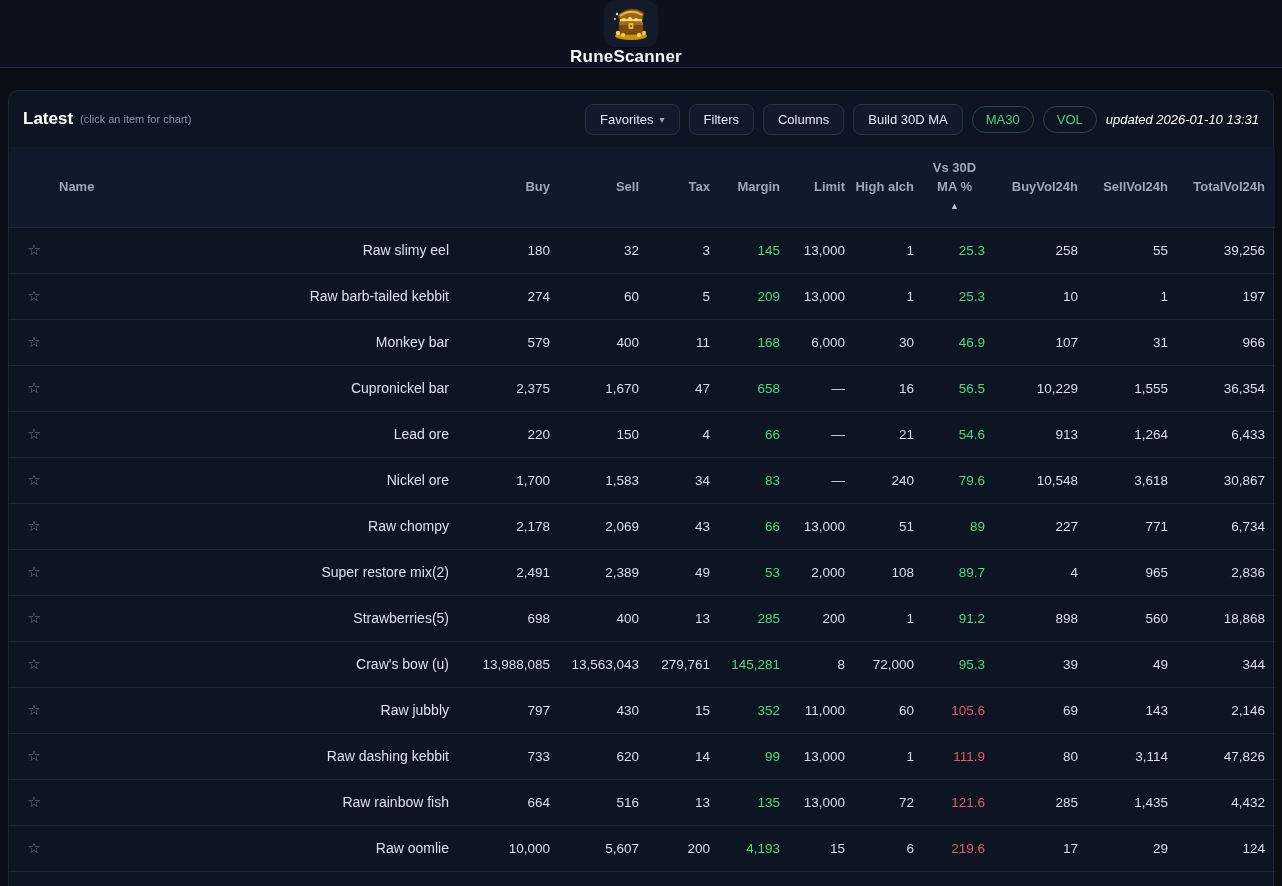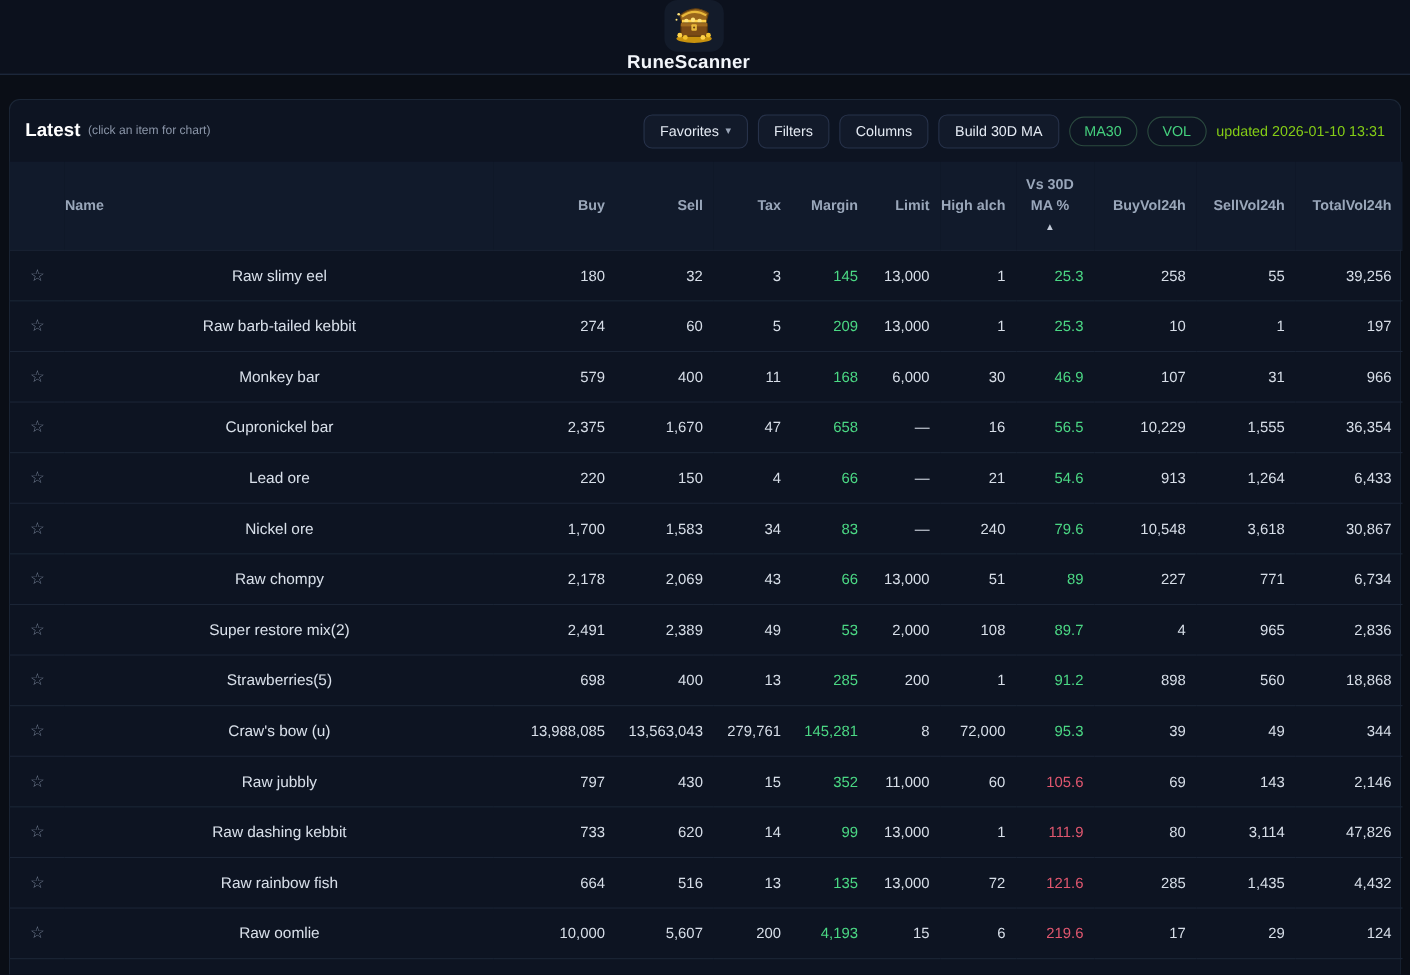--- a/index.html
+++ b/index.html
@@ -51,37 +51,37 @@
     color:#e4eaf3; font-size:13px; padding:7px 14px; cursor:pointer;
     display:flex; align-items:center; gap:6px; white-space:nowrap;
     font-family:"Liberation Sans", sans-serif;
   }
   .caret{ font-size:10px; color:#9aa5b8; }
   .pill{
     border:1px solid #2b4a3f; border-radius:999px; background:transparent;
     color:#45d17e; font-size:13px; padding:5px 13px; cursor:pointer; white-space:nowrap;
     font-family:"Liberation Sans", sans-serif;
   }
-  .updated{ font-size:13px; color:#84cc16; white-space:nowrap; }
+  .updated{ font-size:13px; color:#ffffff; white-space:nowrap;font-style:italic; }
   
   table{ width:100%; border-collapse:collapse; table-layout:fixed; }
   thead th{
     background:#111a2b; height:80px; vertical-align:middle;
     font-size:13px; font-weight:700; color:#9aa7ba; text-align:right; padding-right:10px;
   }
   thead th.c-name{ text-align:left; padding-left:0; }
   thead th .wrapblock{ display:inline-block; text-align:center; line-height:1.4; }
   .sort-arrow{ font-size:9px; color:#c3cbd9; margin-top:2px; }
   tbody td{
     height:46px; border-top:1px solid #1b2536; font-size:13.5px; color:#d7dee8;
     text-align:right; padding-right:10px; white-space:nowrap; overflow:hidden;
   }
   tbody tr{ cursor:pointer; }
   td.c-star{ text-align:center; padding-right:0; color:#727e92; font-size:15px; }
-  td.c-name{ text-align:center; padding-right:0; color:#d9e0ea; font-size:14px; }
+  td.c-name{ text-align:right; padding-right:0; color:#d9e0ea; font-size:14px; }
   .v-green{ color:#4bd884; }
   .v-red{ color:#e0576f; }
   table{ border-bottom:1px solid #1b2536; }
 </style>
 </head>
 <body>
 
 <div class="topbar">
   <div class="logo-tile">
     <span>

